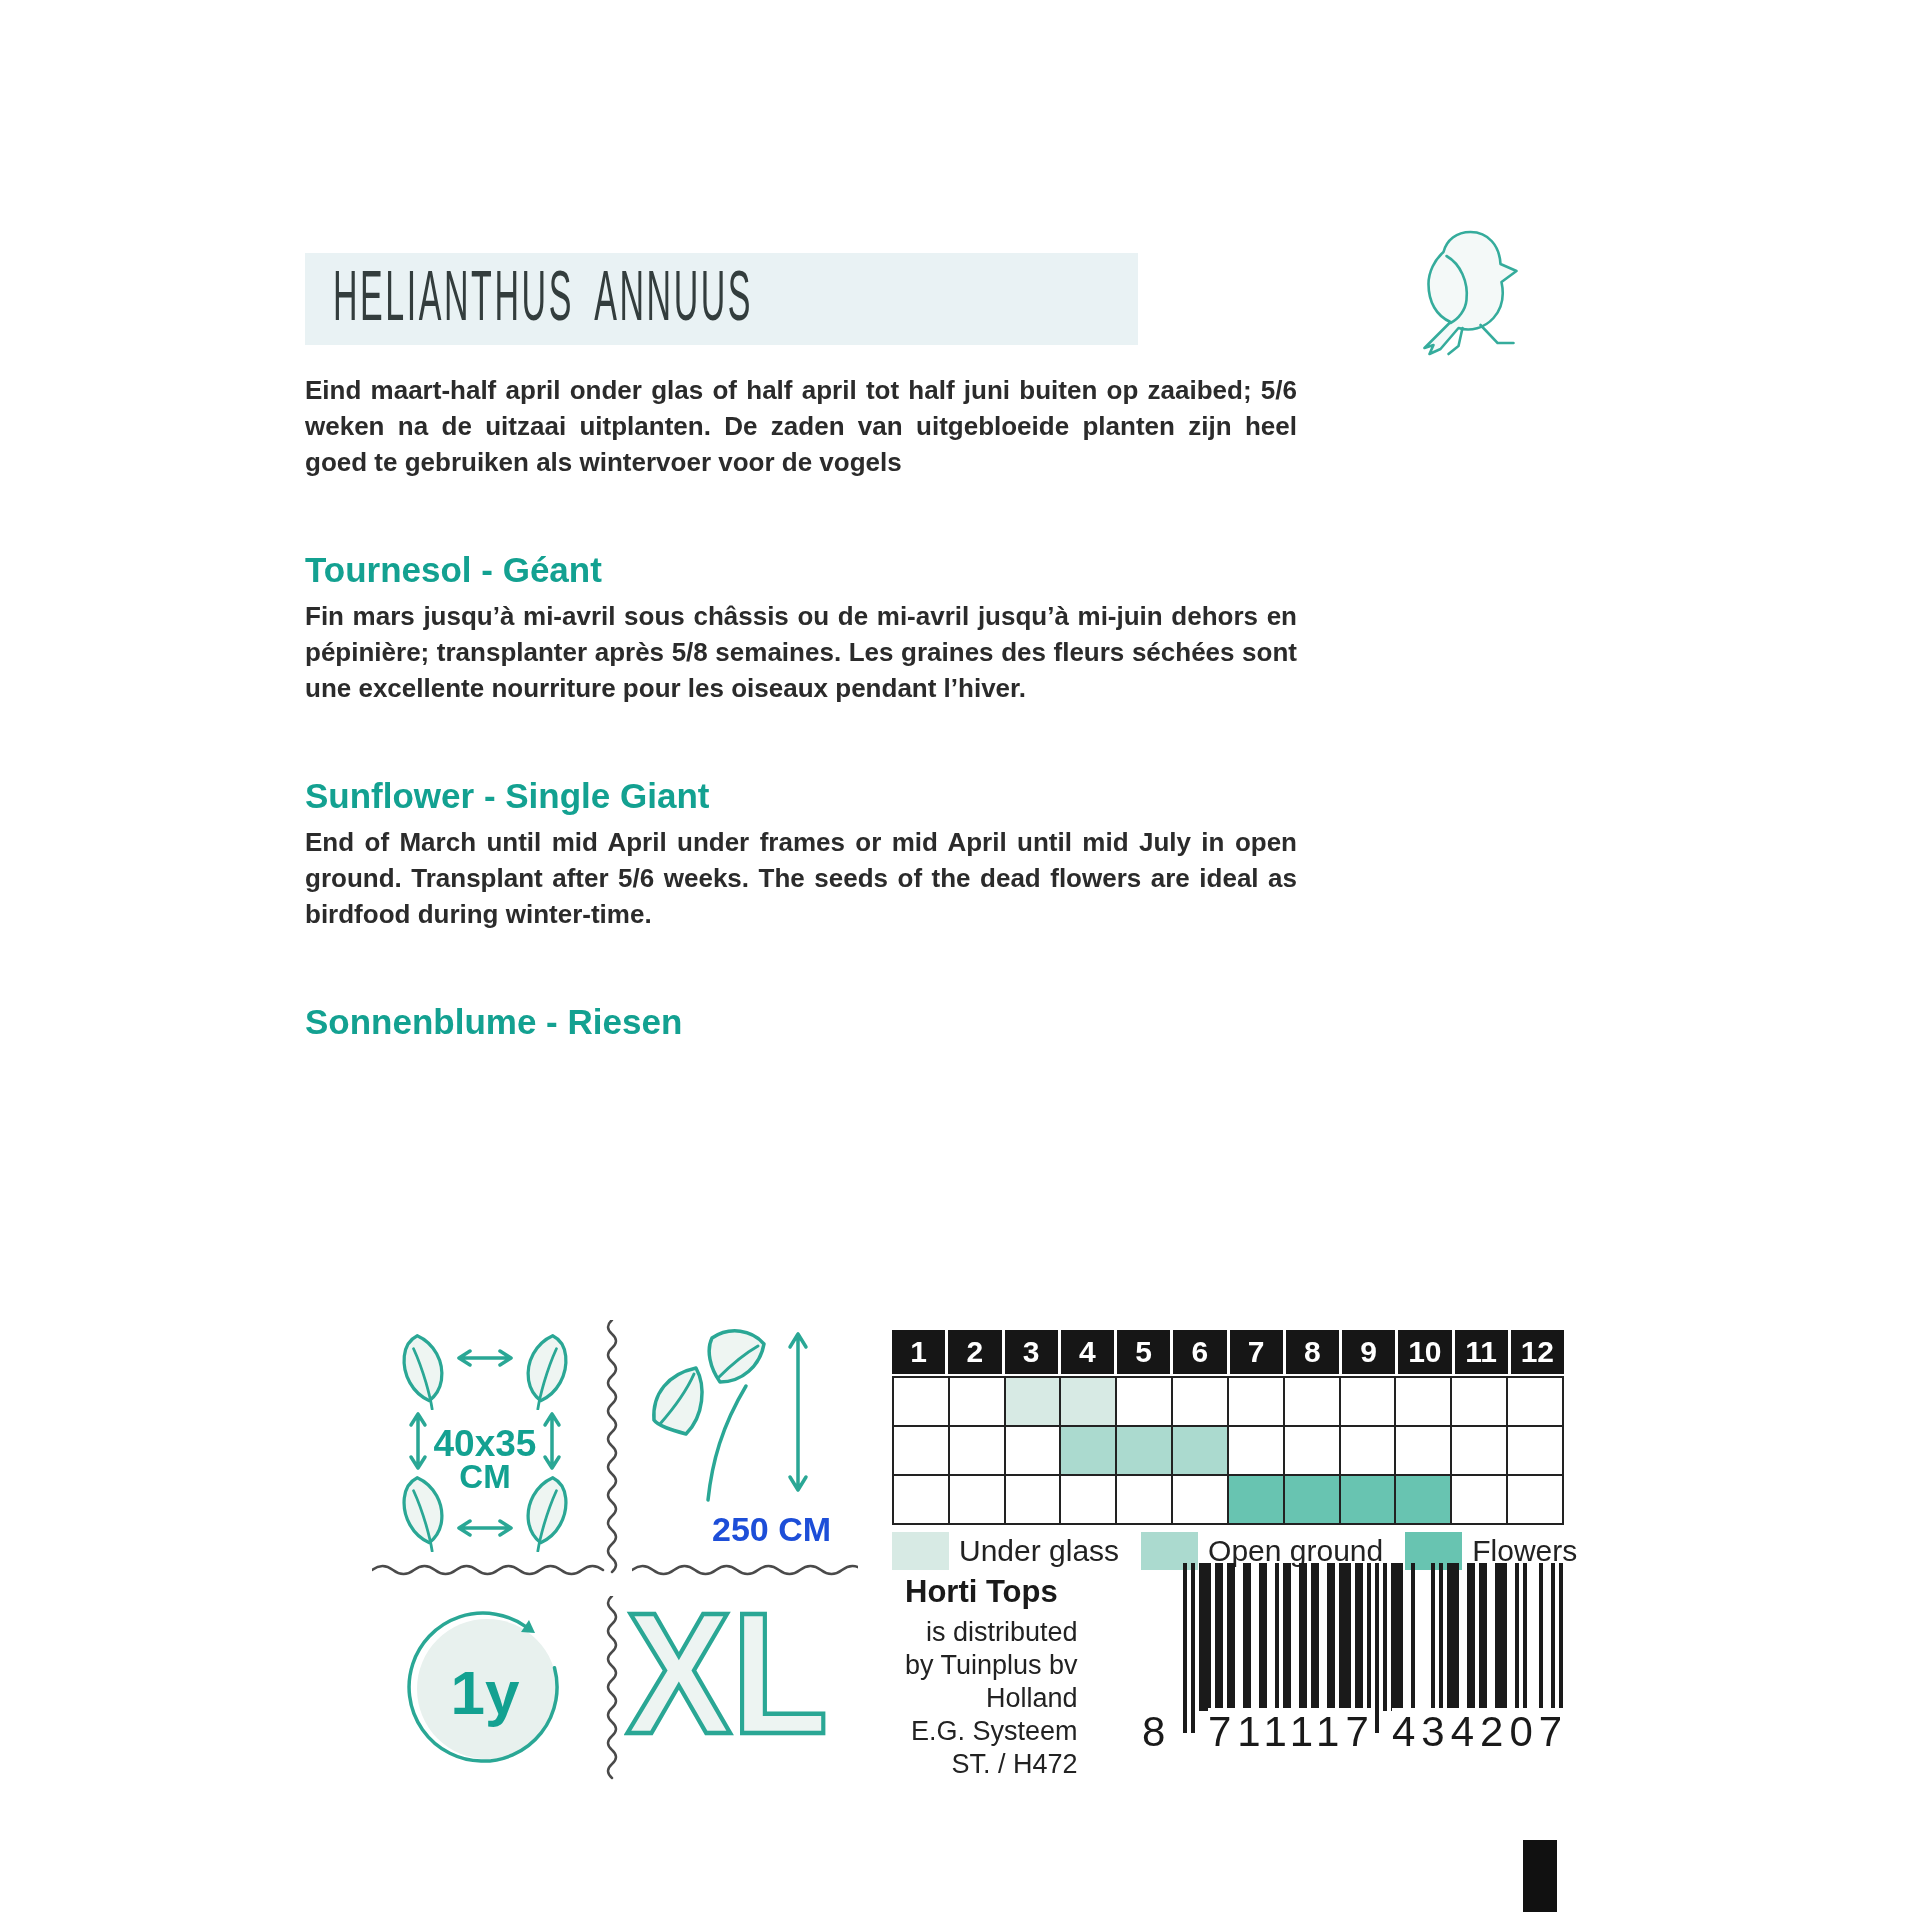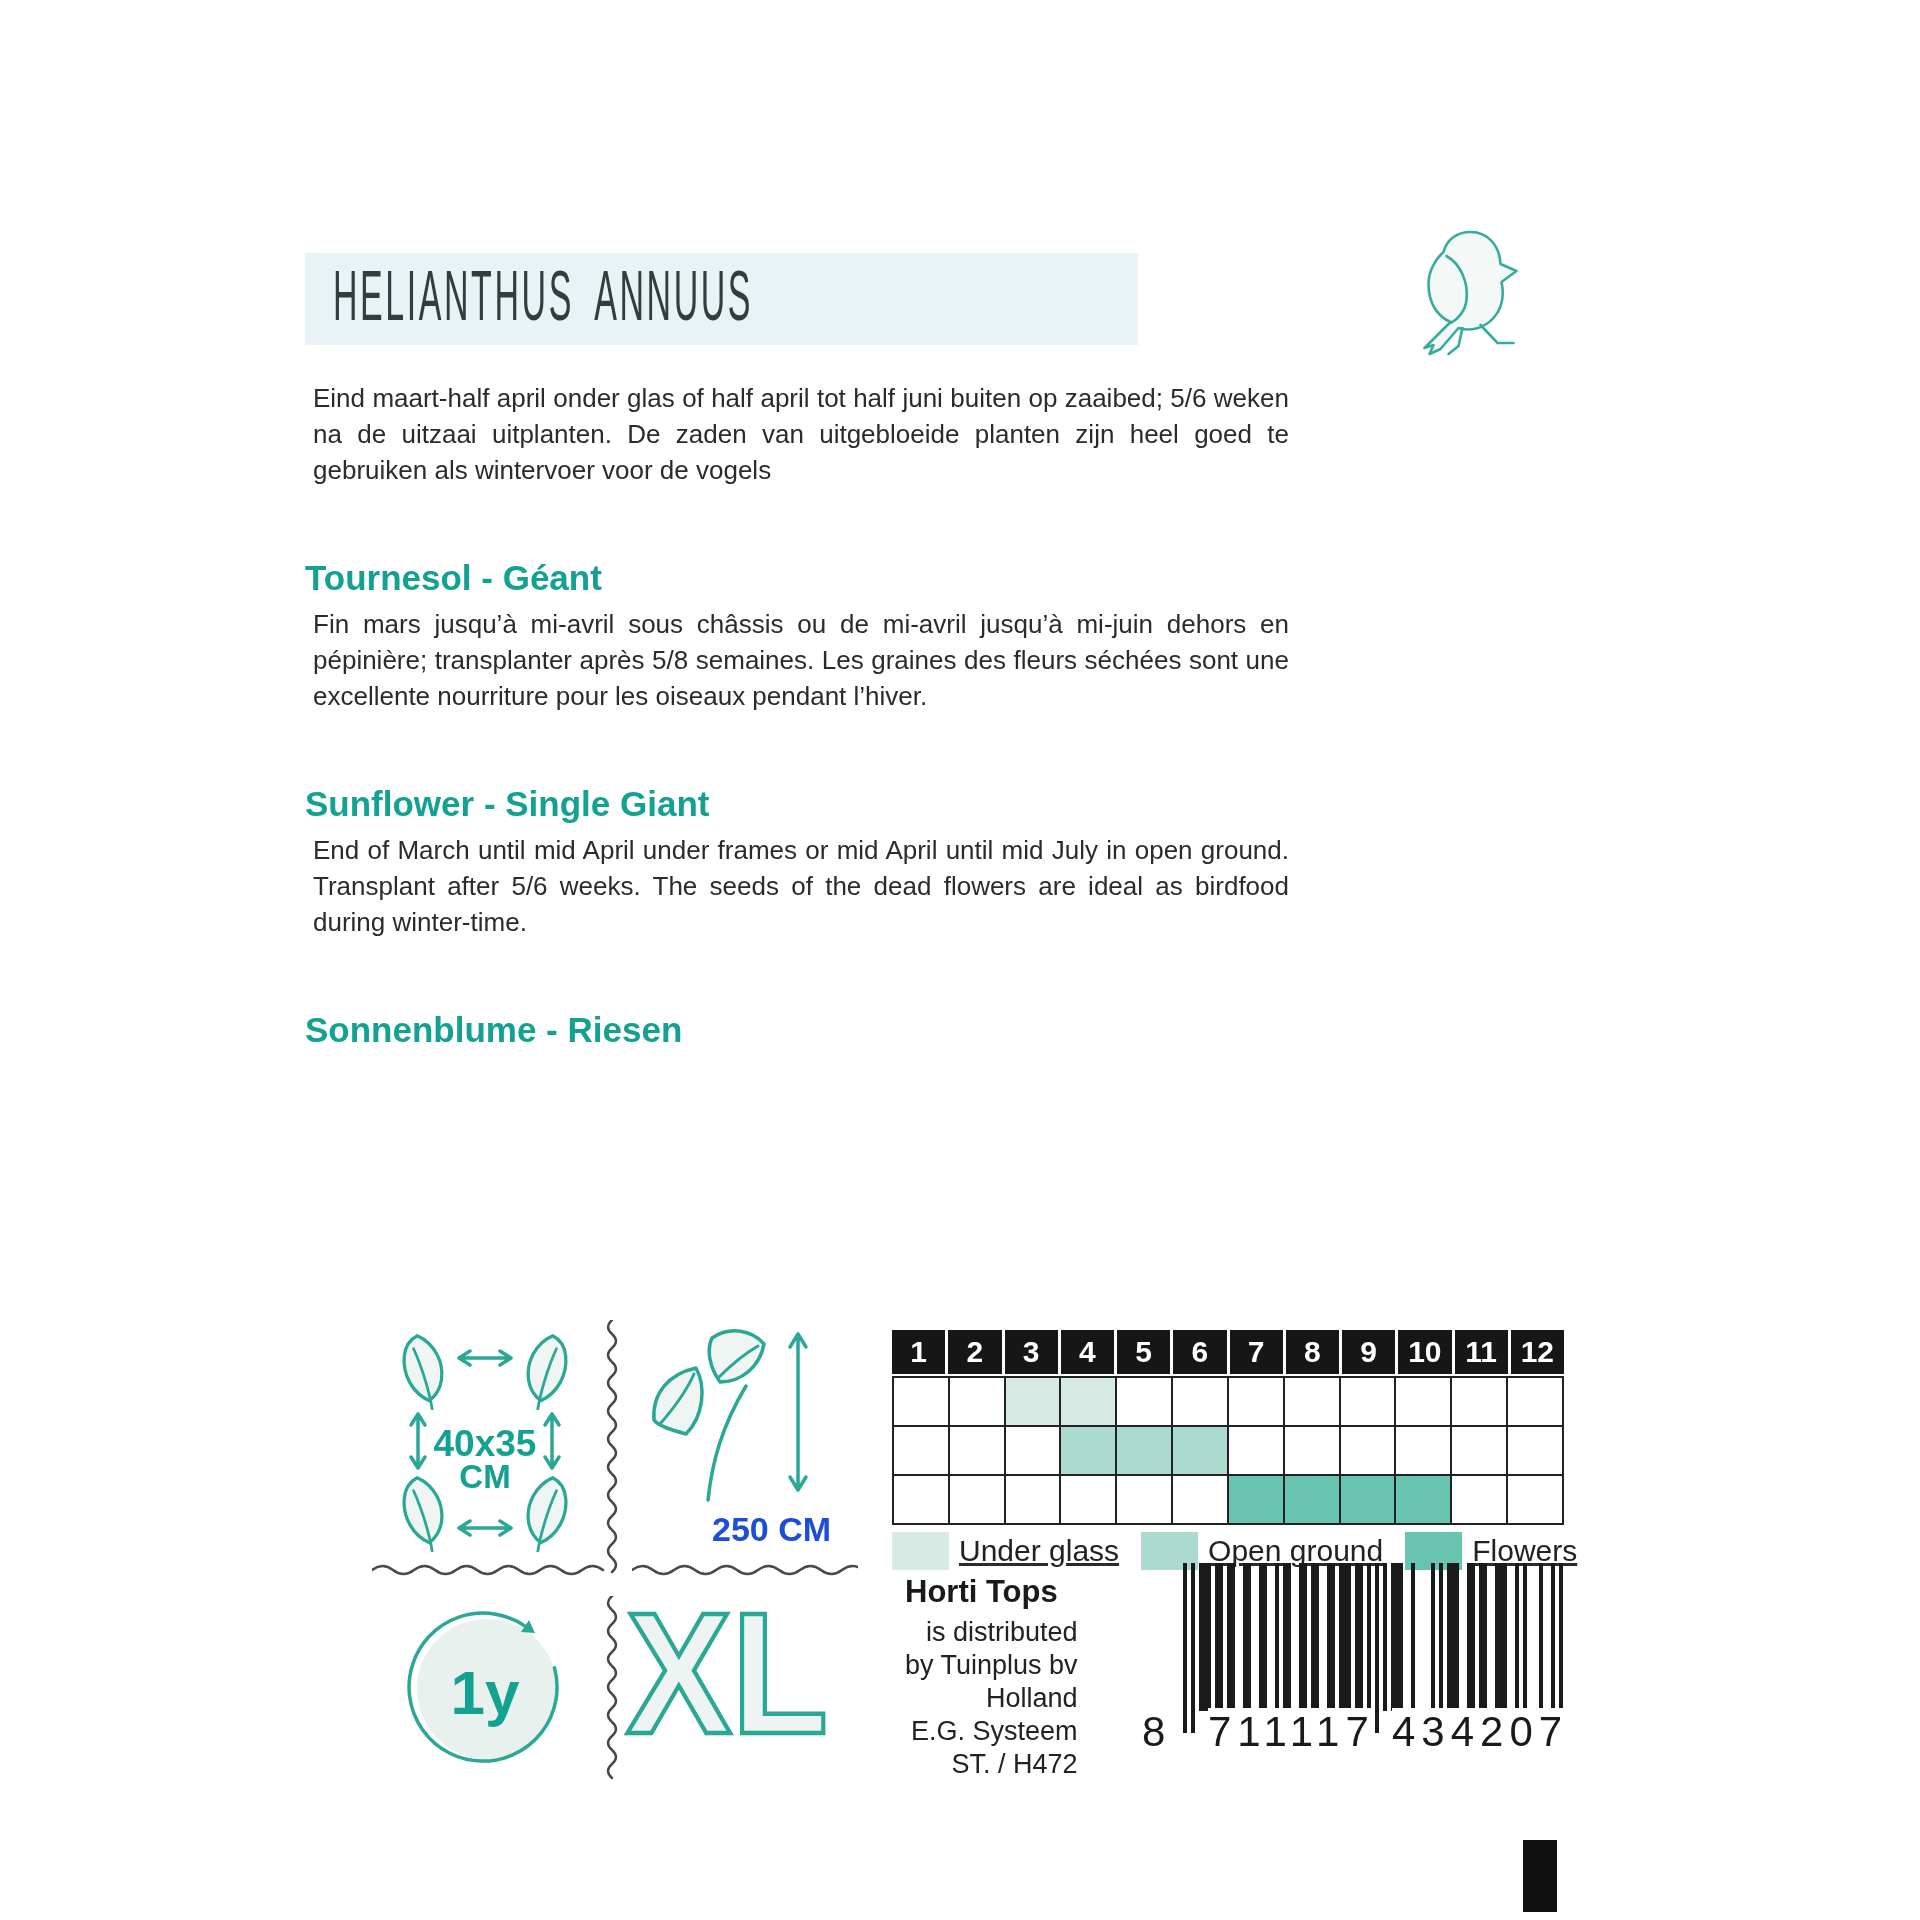--- a/index.html
+++ b/index.html
@@ -11,21 +11,21 @@
           background:#e9f2f4;display:flex;align-items:center;}
   .banner .title{display:inline-block;margin-left:28px;font-size:40px;font-weight:400;
           letter-spacing:3px;word-spacing:12px;color:#333d3d;
           transform:scaleY(1.75) scaleX(0.85);transform-origin:0 60%;white-space:nowrap;}
   .bird{position:absolute;left:1398px;top:222px;}
 
   
   .text-col{position:absolute;left:305px;top:372px;width:992px;}
   .section{margin:0 0 70px 0;}
   .section h2{margin:0 0 8px 0;font-size:35px;line-height:40px;font-weight:bold;color:#13a191;}
-  .section p{margin:8px;font-size:26px;line-height:36px;color:#2b2b2b;text-align:justify;}
+  .section p{margin:0;font-size:26px;line-height:36px;color:#2b2b2b;text-align:justify;font-weight:bold;}
 
   
   .teal-stroke{stroke:#2aa795;fill:none;stroke-width:3.5;stroke-linecap:round;stroke-linejoin:round;}
   .leaf-body{fill:#eef5f2;stroke:#2aa795;stroke-width:3.5;stroke-linejoin:round;}
   .leaf-vein{fill:none;stroke:#2aa795;stroke-width:3;stroke-linecap:round;}
   .icon-text{fill:#13a191;font-family:"Liberation Sans",sans-serif;font-weight:bold;text-anchor:middle;}
   .pos-abs{position:absolute;}
   .dim-label{position:absolute;left:684px;top:1510px;width:175px;text-align:center;
              font-size:34px;font-weight:bold;color:#1d4ed8;}
   .xl{position:absolute;left:626px;top:1582px;font-size:172px;line-height:182px;font-weight:bold;
@@ -33,21 +33,21 @@
   .squiggle path{fill:none;stroke:#4a4a4a;stroke-width:2.5;stroke-linecap:round;}
 
   
   .calendar{position:absolute;left:892px;top:1330px;width:672px;}
   .cal-head{display:grid;grid-template-columns:repeat(12,1fr);gap:3px;margin-bottom:2px;}
   .cal-hcell{background:#161616;color:#fff;font-size:30px;font-weight:bold;
              height:44px;line-height:44px;text-align:center;}
   .cal-body{background:#222;padding:2px;display:grid;grid-auto-rows:47px;gap:2px;}
   .cal-row{display:grid;grid-template-columns:repeat(12,1fr);gap:2px;}
   .cal-cell{background:#fff;}
-  .legend{position:absolute;left:892px;top:1532px;display:flex;align-items:flex-start;text-decoration:underline;}
+  .legend{position:absolute;left:892px;top:1532px;display:flex;align-items:flex-start;}
   .legend .item{display:flex;align-items:center;margin-right:22px;}
   .legend .swatch{width:57px;height:38px;margin-right:10px;}
   .legend .lab{font-size:30px;color:#222;}
 
   
   .distributor{position:absolute;left:905px;top:1574px;}
   .distributor .name{font-size:31px;font-weight:bold;color:#1a1a1a;margin-bottom:6px;}
   .distributor .line{font-size:27px;line-height:33px;color:#222;text-align:right;}
   .barcode-svg{position:absolute;left:1183px;top:1563px;}
   .bc-digit{position:absolute;top:1708px;font-size:42px;color:#1a1a1a;background:#fff;}

